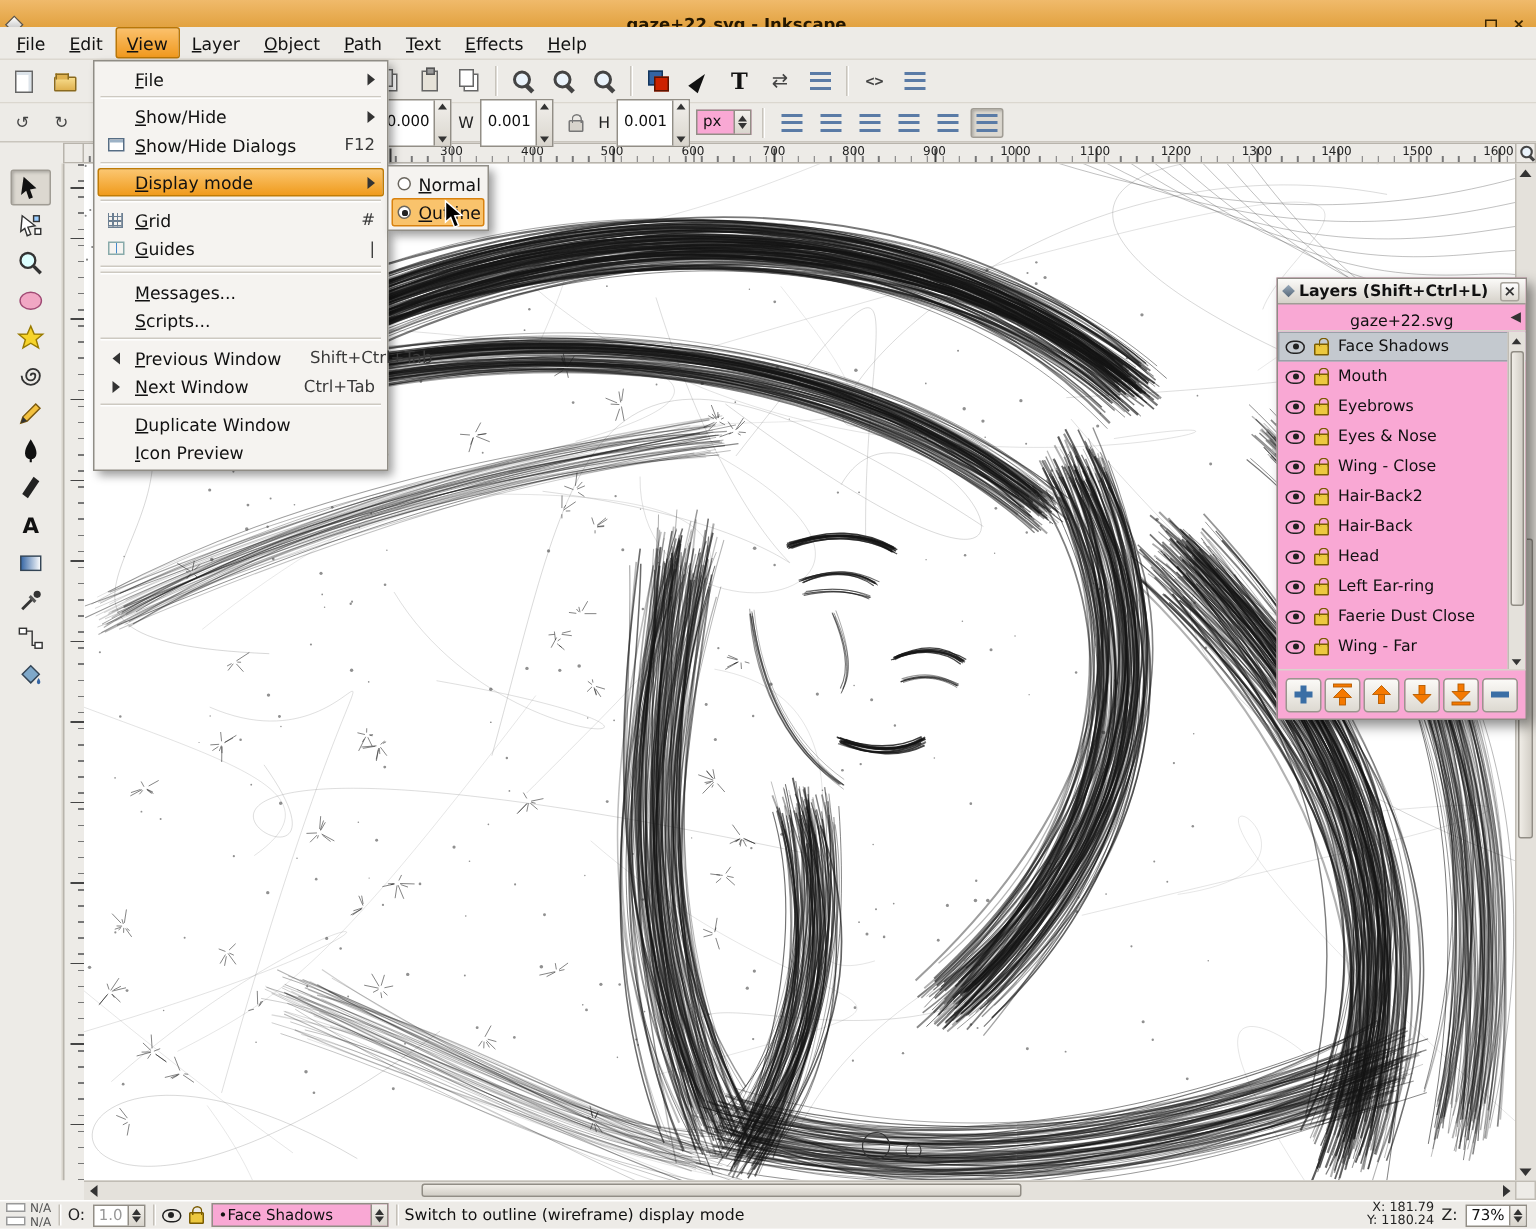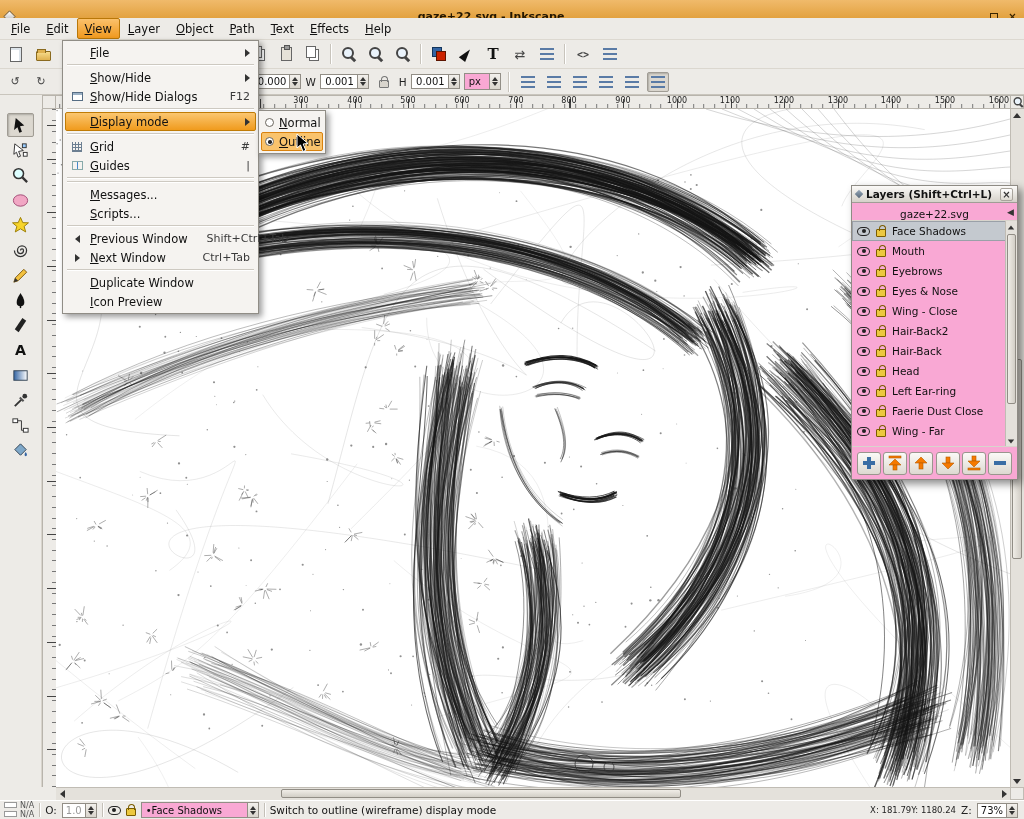--- a/index.html
+++ b/index.html
@@ -43,21 +43,21 @@
 .i-clip{width:11px;height:14px;background:#e6e2d8;border:1px solid #666;position:relative}
 .i-clip::before{content:"";position:absolute;left:2.5px;top:-3px;width:4px;height:3px;background:#999;border:1px solid #555}
 .i-paint{width:14px;height:14px;position:relative}
 .i-paint::before{content:"";position:absolute;left:0;top:0;width:8px;height:8px;background:#3465a4;border:1px solid #14365c}
 .i-paint::after{content:"";position:absolute;right:0;bottom:0;width:8px;height:8px;background:#cc2200;border:1px solid #5c1400}
 .i-pen{width:0;height:0;border-left:4px solid transparent;border-right:4px solid transparent;border-bottom:13px solid #111;transform:rotate(38deg)}
 .i-bars{width:14px;height:12px;background:repeating-linear-gradient(to bottom,#5a7ba6 0 2px,transparent 2px 5px)}
 .i-xml{font-size:10px;font-weight:bold;color:#444;font-family:"DejaVu Sans Mono","Liberation Mono",monospace}
 .i-T{font-weight:bold;font-size:15px;font-family:"DejaVu Serif","Liberation Serif",serif;color:#111;line-height:1}
 .lbl{font-size:10.5px;color:#222}
-.spin{display:flex;border:1px solid #928e86;background:#fff;height:15px;align-items:stretch;flex:none}
+.spin{display:flex;border:1px solid #928e86;background:#fff;height:32px;align-items:stretch;flex:none}
 .spin .val{padding:0 3px;font-size:10px;display:flex;align-items:center;justify-content:flex-end}
 .spin .step{width:11px;background:linear-gradient(#f2f0ec,#d9d5cd);border-left:1px solid #928e86;display:flex;flex-direction:column}
 .spin .step i{flex:1;position:relative}
 .spin .step i.up::before{content:"";position:absolute;left:2px;top:2px;border-left:3px solid transparent;border-right:3px solid transparent;border-bottom:4px solid #333}
 .spin .step i.dn::before{content:"";position:absolute;left:2px;bottom:2px;border-left:3px solid transparent;border-right:3px solid transparent;border-top:4px solid #333}
 .minilock{width:10px;height:8px;background:#d8d4cc;border:1px solid #777;border-radius:1px;position:relative;margin-top:5px}
 .minilock::before{content:"";position:absolute;left:1.5px;top:-5px;width:5px;height:5px;border:1.5px solid #777;border-bottom:none;border-radius:4px 4px 0 0}
 
 .corner{left:42px;top:95px;width:14px;height:14px;background:#EDEBE7;border:1px solid #b8b4ac}
 .hruler{left:56px;top:95px;width:954px;height:14px;background:#EDEBE7;border-top:1px solid #b8b4ac;border-bottom:1px solid #b8b4ac;overflow:hidden;z-index:5}
@@ -128,21 +128,21 @@
 .fsind .sw{width:13px;height:6px;background:#fff;border:1px solid #999}
 .fsind .t{font-size:8px;color:#555}
 .vdiv{width:1px;height:14px;background:#c4c0b8;box-shadow:1px 0 0 #fff;flex:none}
 .combo{display:flex;align-items:center;border:1px solid #928e86;background:#f9a8d4;height:16px;padding-left:4px;gap:8px;flex:none}
 .combo .cval{font-size:10px;white-space:nowrap}
 .combo .step{width:11px;height:100%;background:linear-gradient(#f2f0ec,#d9d5cd);border-left:1px solid #928e86;display:flex;flex-direction:column;align-items:center;justify-content:center;gap:1px}
 .combo .step b{display:block;border-left:3px solid transparent;border-right:3px solid transparent}
 .combo .step b.u{border-bottom:4px solid #333}
 .combo .step b.d{border-top:4px solid #333}
 .statusmsg{font-size:10.5px;color:#111;white-space:nowrap}
-.coords{margin-left:auto;display:flex;flex-direction:row;align-items:flex-end;font-size:8.5px;line-height:9px;color:#222}
+.coords{margin-left:auto;display:flex;flex-direction:column;align-items:flex-end;font-size:8.5px;line-height:9px;color:#222}
 .cursor{position:absolute;z-index:80}
 </style>
 </head>
 <body>
 
 <div class="abs titlebar">
   <span class="appicon"></span>
   <span class="title">gaze+22.svg - Inkscape</span>
   <span class="winbtn">
       <span class="wb-min"></span>

